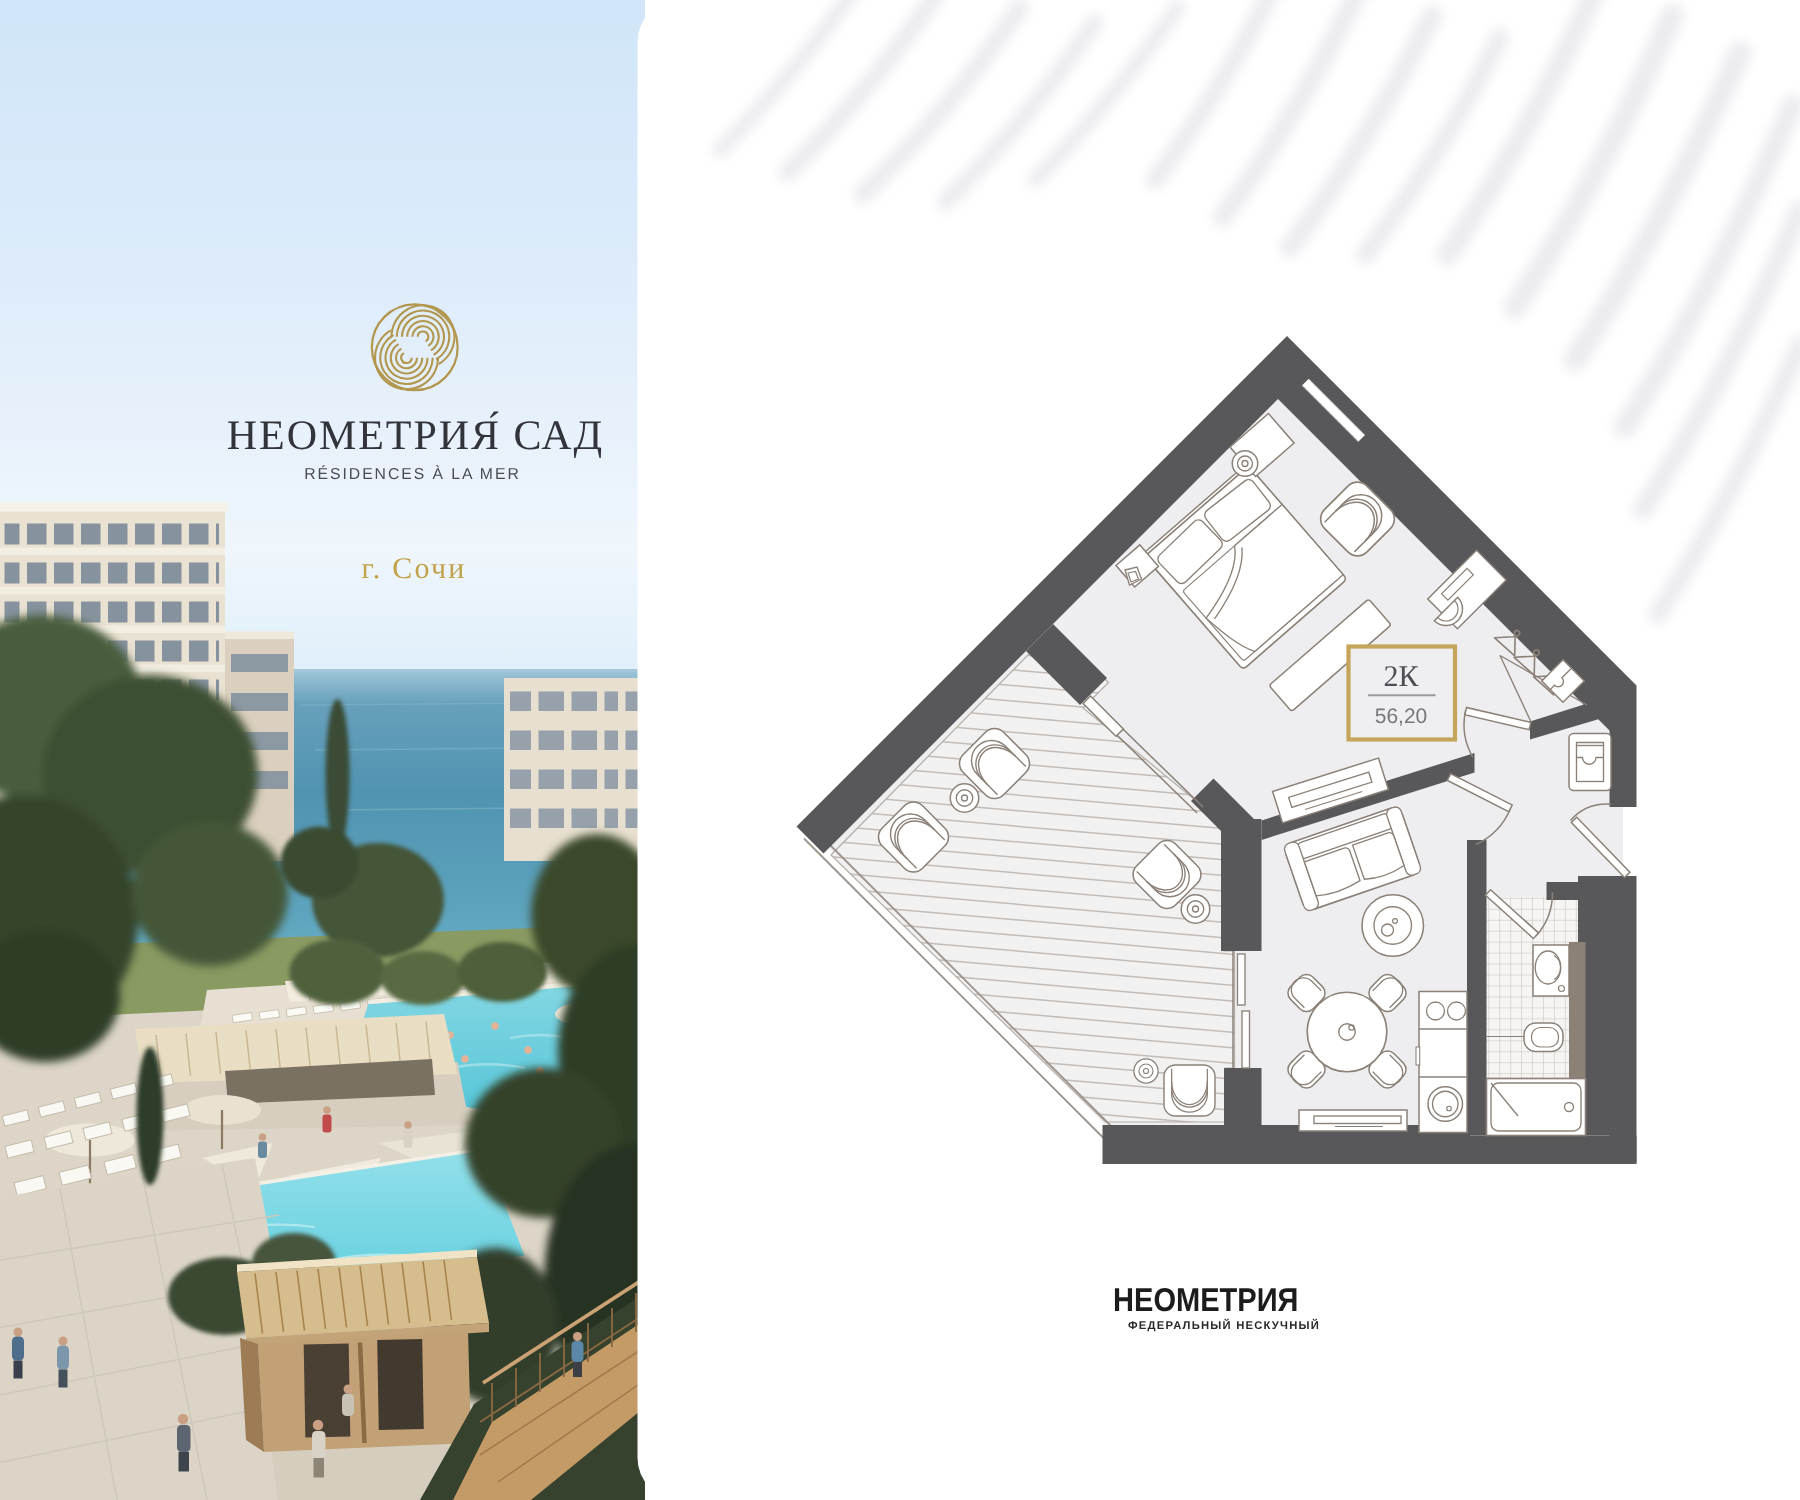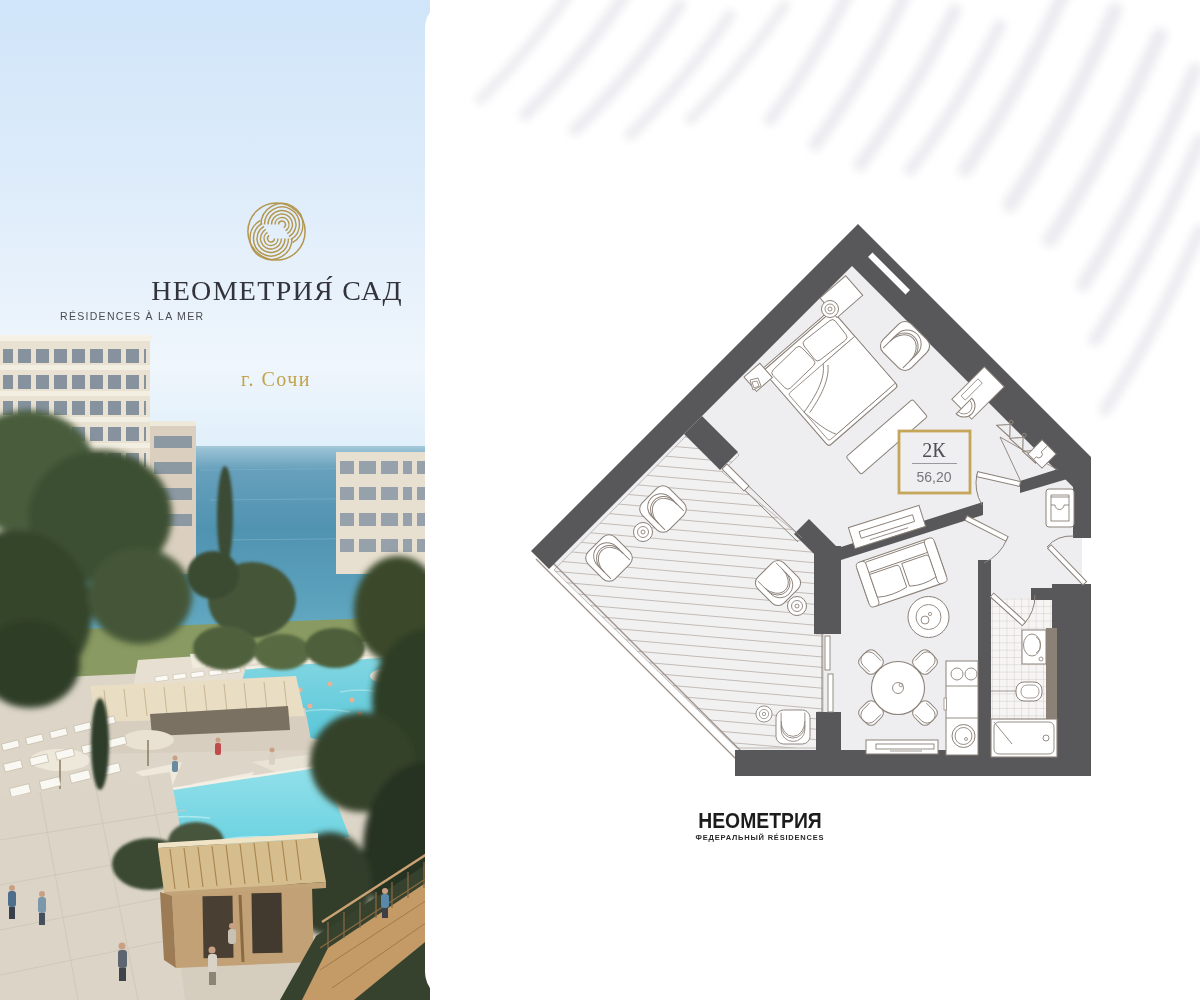--- a/index.html
+++ b/index.html
@@ -3,24 +3,24 @@
 <meta charset="utf-8">
 <style>
   html,body{margin:0;padding:0;}
   body{width:1200px;height:1000px;background:#ffffff;position:relative;overflow:hidden;font-family:"Liberation Sans",sans-serif;}
   #photo{position:absolute;left:0;top:0;width:430px;height:1000px;z-index:0;}
   #panel{position:absolute;left:425px;top:0;width:775px;height:1000px;background:#ffffff;border-radius:28px 0 0 28px;z-index:1;}
   #palm{position:absolute;left:425px;top:0;z-index:2;}
   #brand{position:absolute;left:0;top:0;width:430px;z-index:3;}
   #brand .emblem{position:absolute;left:246px;top:201px;}
   #brand .title{position:absolute;left:62px;top:275px;width:430px;text-align:center;font-family:"Liberation Serif",serif;font-size:28px;letter-spacing:1.3px;color:#33333b;white-space:nowrap;}
-  #brand .subtitle{position:absolute;left:60px;top:310px;width:430px;text-align:left;font-family:"Liberation Sans",sans-serif;font-size:10.5px;letter-spacing:1.3px;color:#4b4b52;}
+  #brand .subtitle{position:absolute;left:60px;top:310px;width:430px;text-align:center;font-family:"Liberation Sans",sans-serif;font-size:10.5px;letter-spacing:1.3px;color:#4b4b52;}
   #brand .city{position:absolute;left:61px;top:368px;width:430px;text-align:center;font-family:"Liberation Serif",serif;font-size:20px;letter-spacing:1.5px;color:#c2a24b;}
   #plan{position:absolute;left:0;top:0;z-index:4;}
-  #dev{position:absolute;left:640px;top:808px;width:240px;text-align:center;z-index:5;}
+  #dev{position:absolute;left:640px;top:854px;width:240px;text-align:right;z-index:5;}
   #dev .main{font-family:"Liberation Sans",sans-serif;font-weight:bold;font-size:22px;letter-spacing:0px;color:#1c1c1c;transform:scaleX(0.88);transform-origin:center;}
   #dev .sub{font-family:"Liberation Sans",sans-serif;font-weight:bold;font-size:7.5px;letter-spacing:0.8px;color:#2a2a2a;margin-top:-1px;}
 </style>
 </head>
 <body>
 
 <div id="photo">
 <svg width="430" height="1000" viewBox="0 0 430 1000">
 <defs>
 <linearGradient id="skyg" x1="0" y1="0" x2="0" y2="1">
@@ -728,14 +728,14 @@
 <g>
 <rect x="899" y="431" width="71" height="62" fill="#efeff1" stroke="#c5a559" stroke-width="2.8"></rect>
 <text x="934" y="457" text-anchor="middle" font-family="Liberation Serif, serif" font-size="20" fill="#4e4e57">2К</text>
 <line x1="912" y1="463.5" x2="957" y2="463.5" stroke="#9a9a9e" stroke-width="1.2"></line>
 <text x="934" y="482" text-anchor="middle" font-family="Liberation Sans, sans-serif" font-size="14" fill="#77777c">56,20</text>
 </g>
 </svg>
 
 <div id="dev">
   <div class="main">НЕОМЕТРИЯ</div>
-  <div class="sub">ФЕДЕРАЛЬНЫЙ RÉSIDENCES</div>
+  <div class="sub">ФЕДЕРАЛЬНЫЙ НЕСКУЧНЫЙ</div>
 </div>
 
 </body></html>

